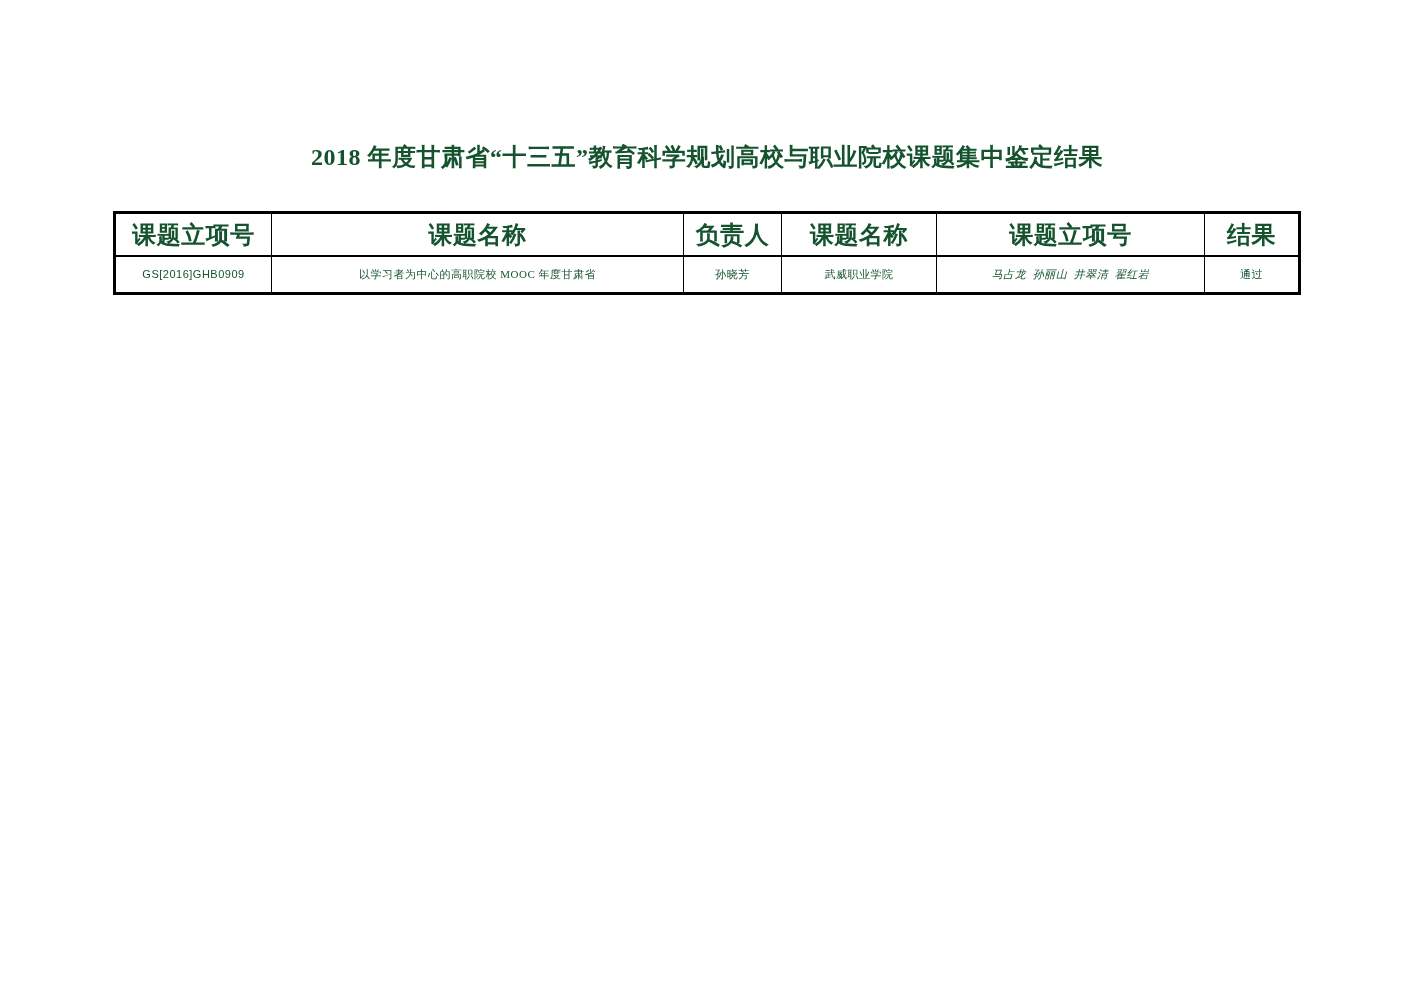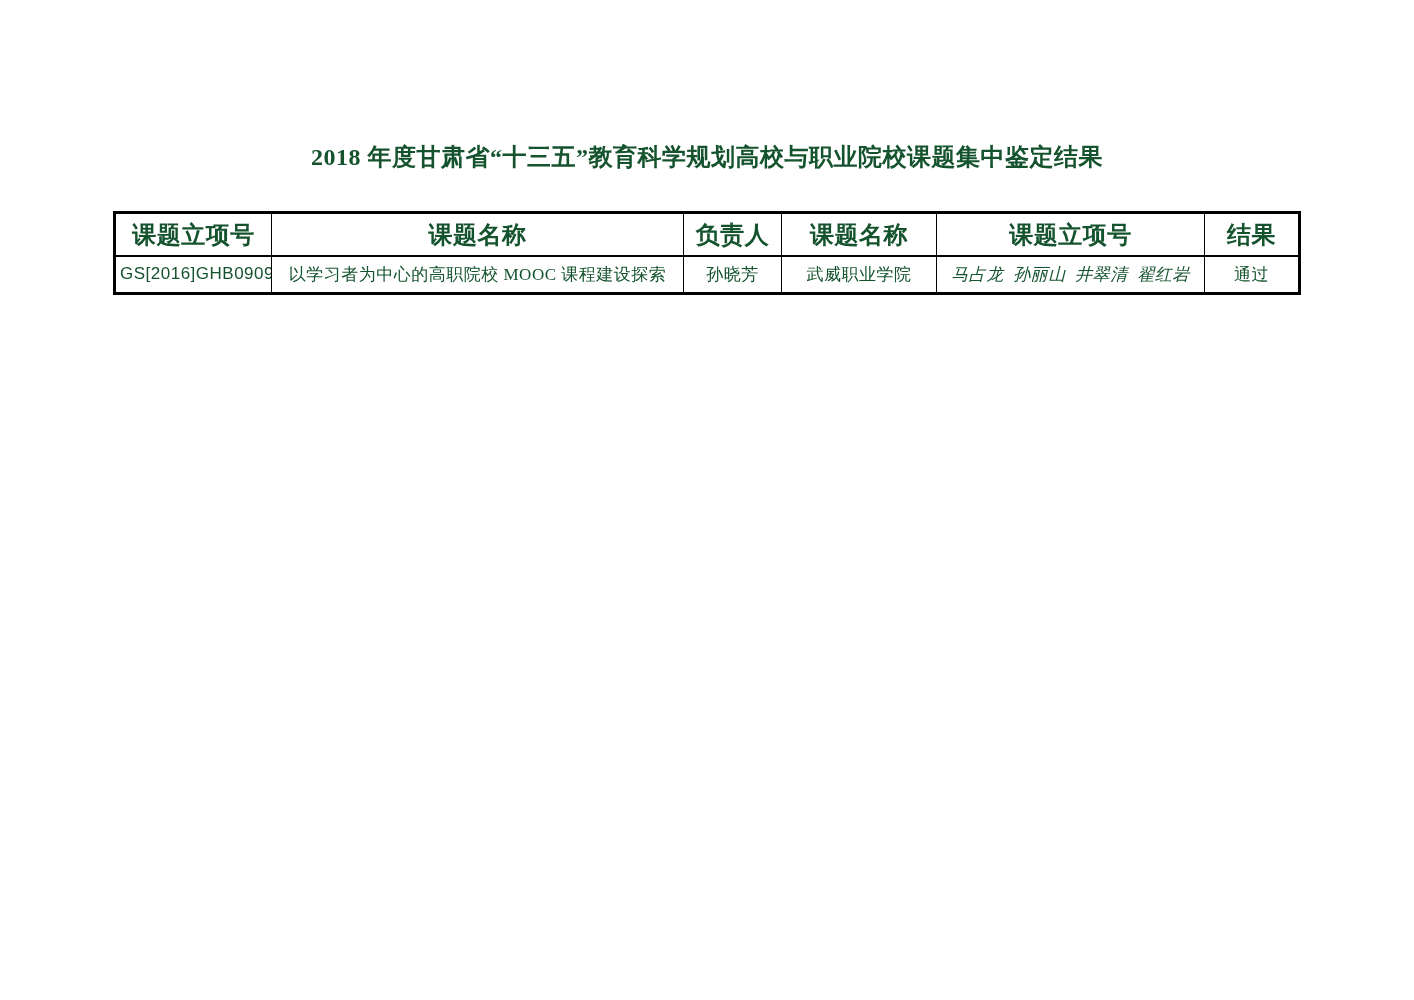--- a/index.html
+++ b/index.html
@@ -44,21 +44,21 @@
   }
   table.results thead th {
     height: 41px;
     font-size: 24px;
     font-weight: bold;
     border-bottom: 2px solid #000000;
     letter-spacing: 0.5px;
   }
   table.results tbody tr { height: 37px; }
   table.results td {
-    font-size: 17px;
+    font-size: 11px;
     letter-spacing: 0.5px;
   }
   td.cell-project-id {
     font-family: "Liberation Sans", sans-serif;
     letter-spacing: 0;
   }
   td.cell-members {
     text-align: left;
     padding-left: 8px;
     font-style: italic;
@@ -86,21 +86,21 @@
         <th>课题名称</th>
         <th>负责人</th>
         <th>课题名称</th>
         <th>课题立项号</th>
         <th>结果</th>
       </tr>
     </thead>
     <tbody>
       <tr>
         <td class="cell-project-id">GS[2016]GHB0909</td>
-        <td class="cell-project-name">以学习者为中心的高职院校 MOOC 课程建设探索</td>
+        <td class="cell-project-name">以学习者为中心的高职院校 MOOC 年度甘肃省</td>
         <td class="cell-leader">孙晓芳</td>
         <td class="cell-work-unit">武威职业学院</td>
         <td class="cell-members">马占龙  孙丽山  井翠清  翟红岩</td>
         <td class="cell-result">通过</td>
       </tr>
     </tbody>
   </table>
 
 </div>
 

